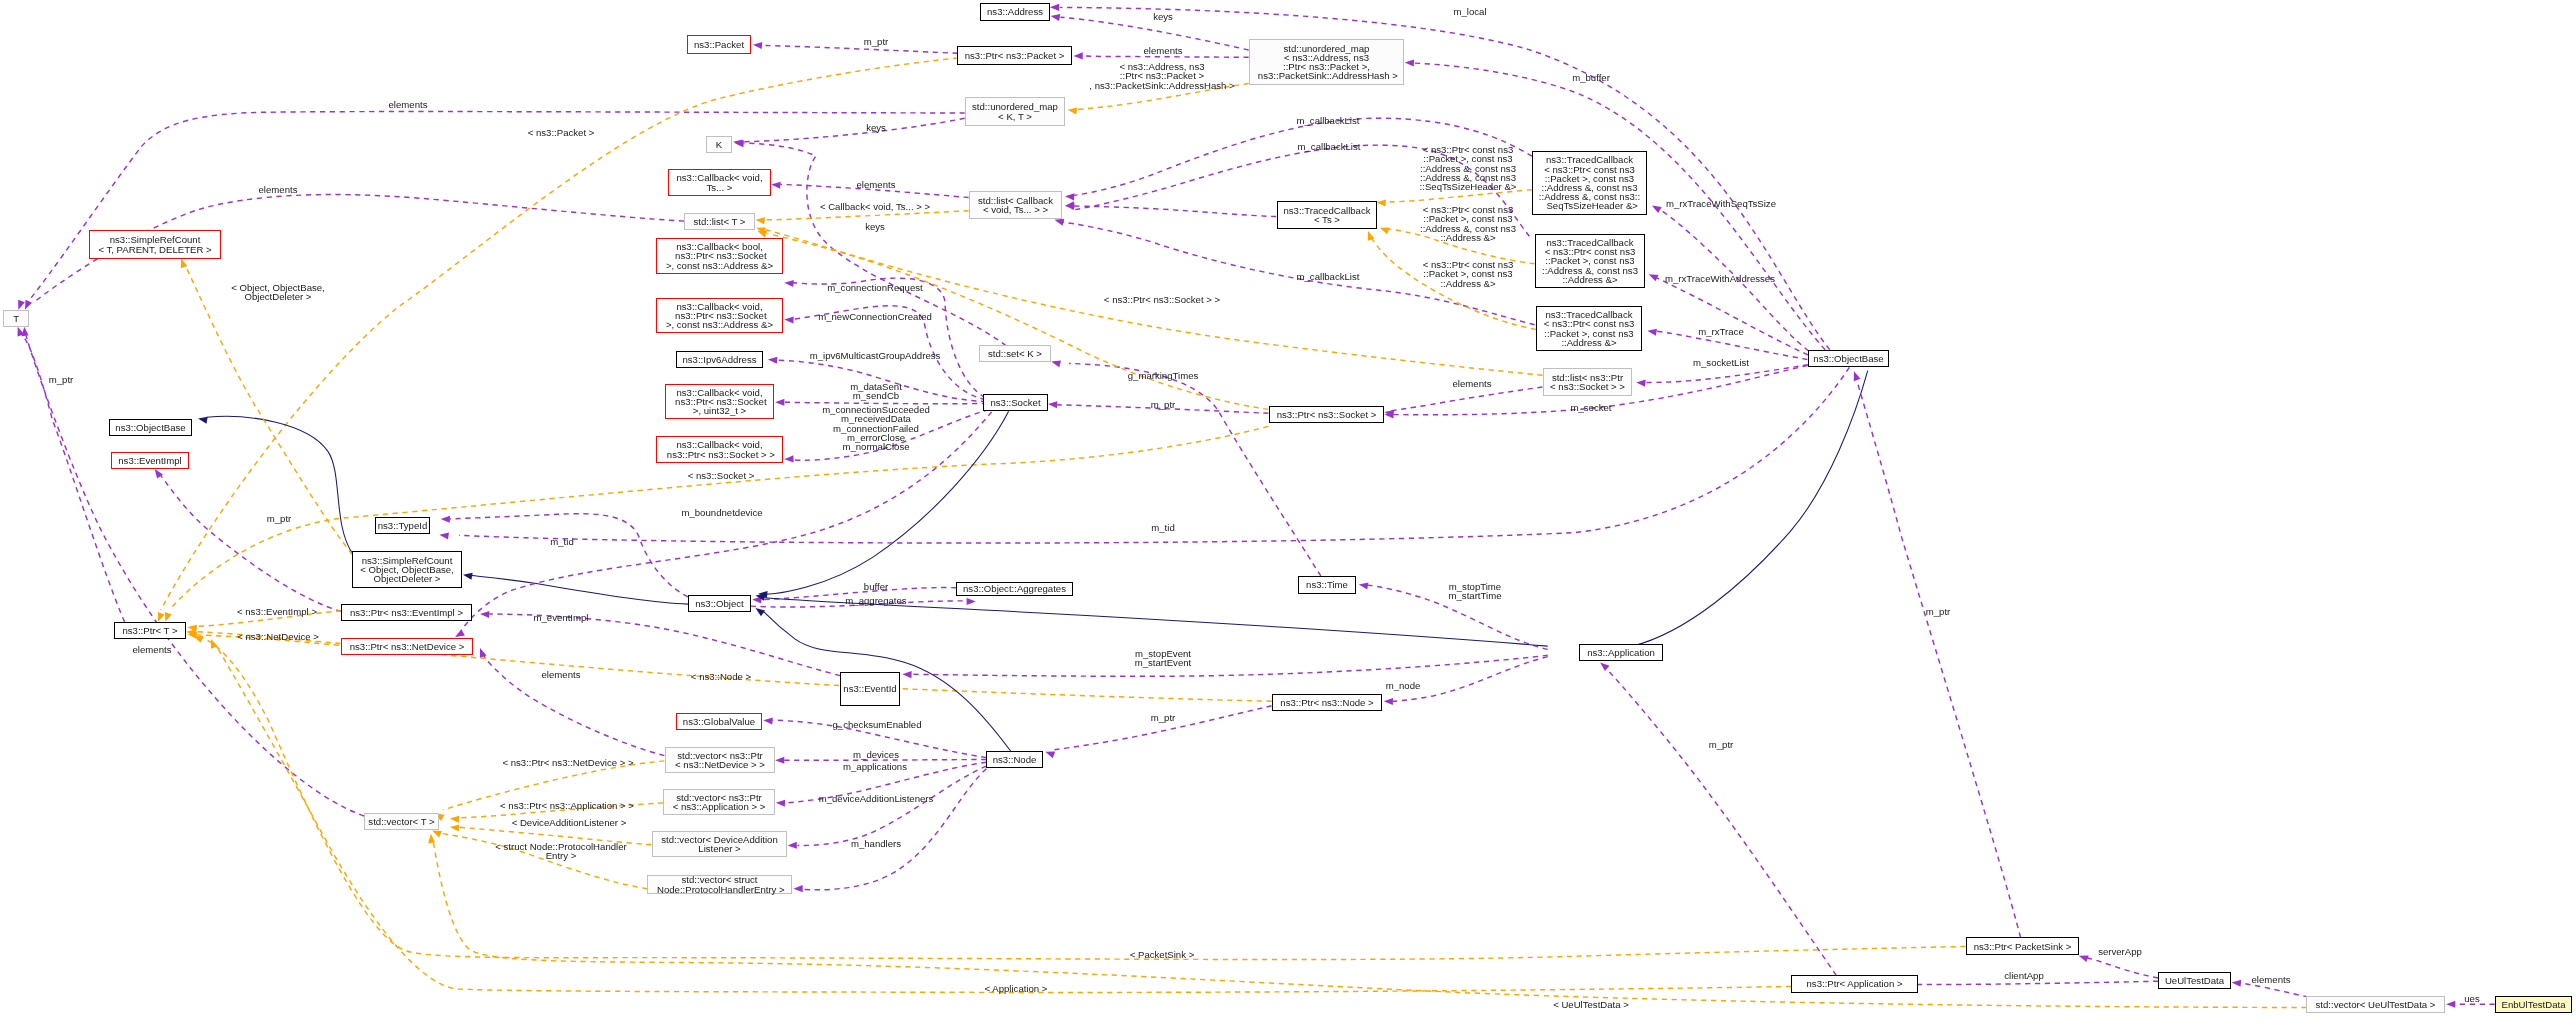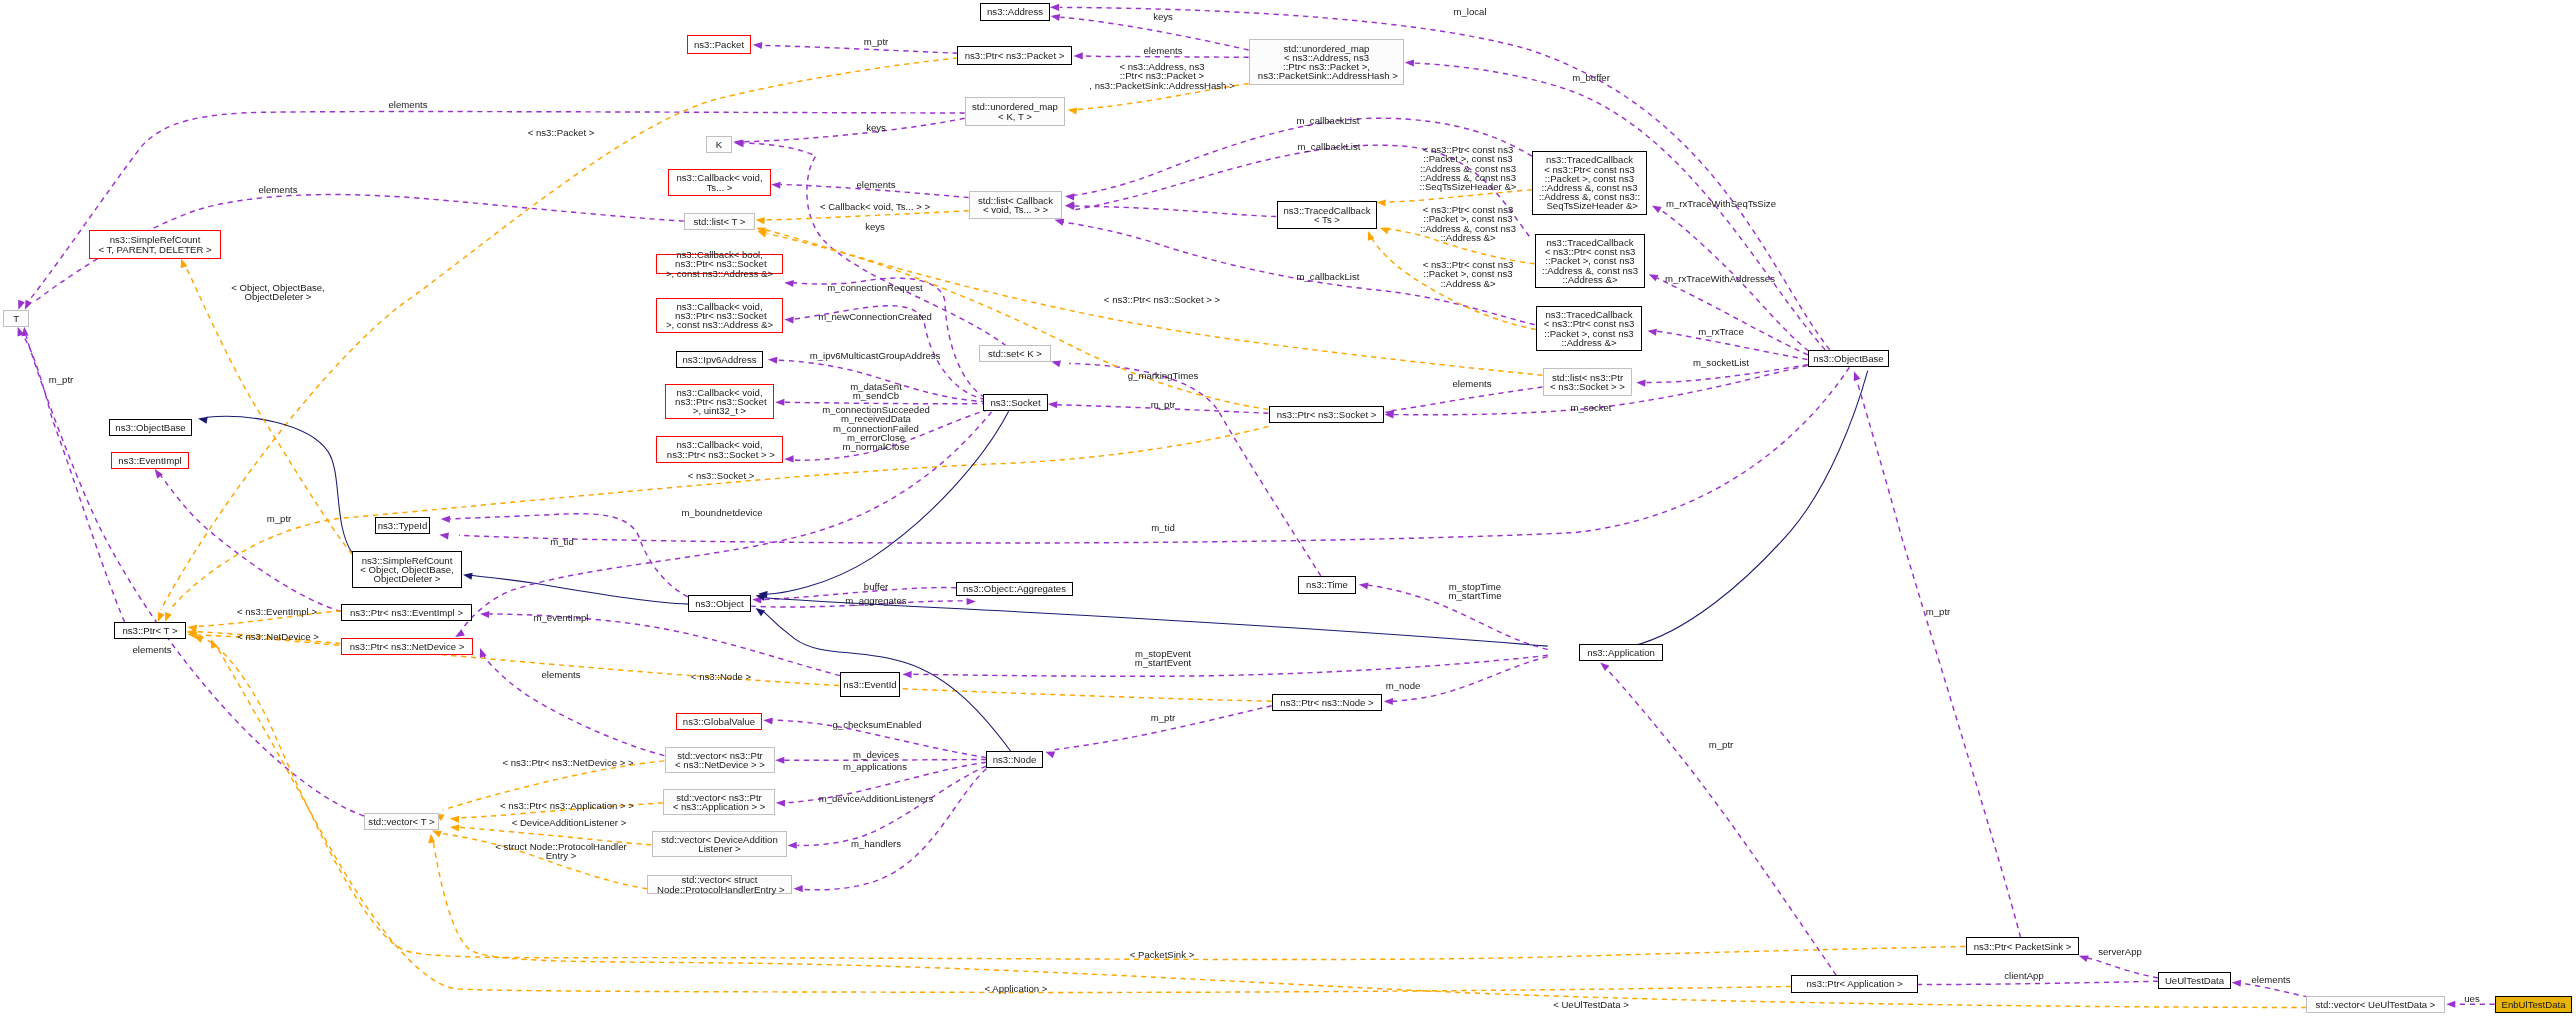--- a/index.html
+++ b/index.html
@@ -7,21 +7,21 @@
   #canvas{position:relative;width:2576px;height:1024px;background:#ffffff;overflow:hidden;
           font-family:"Liberation Sans",sans-serif;}
   #edges{position:absolute;left:0;top:0;}
   #nodes,#labels{opacity:0.999;}
   .node{position:absolute;box-sizing:border-box;display:flex;align-items:center;
         justify-content:center;text-align:center;font-size:9.6px;line-height:9.2px;
         color:#1a1a1a;background:#ffffff;white-space:pre;}
   .nb{border:0.9px solid #000000;}
   .nr{border:1.2px solid #ff0000;}
   .ng{border:0.7px solid #c0c0c0;background:#fcfcfc;}
-  .nh{border:1px solid #000000;background:#eab308;}
+  .nh{border:1px solid #000000;background:#fef9c3;}
   .elabel{position:absolute;font-size:9.6px;line-height:9.3px;color:#1a1a1a;
           white-space:pre;text-align:center;transform:translateX(-50%);}
 </style>
 </head>
 <body>
 
 <div id="canvas">
   <svg id="edges" width="2576" height="1024" viewBox="0 0 3928 1561">
       <path d="M2790,533 C2700,420 2620,170 2330,75 C2130,18 1760,12 1616,11" fill="none" stroke="#9a32cd" stroke-width="2.2" stroke-dasharray="8,7"></path>
       <polygon points="1601,11 1615,5.599999999999998 1615,16.4" fill="#9a32cd"></polygon>
@@ -205,21 +205,21 @@
   SeqTsSizeHeader &amp;&gt;</div></div>
       <div class="node nb" style="left: 1535px; top: 234px; width: 110px; height: 54px;"><div>ns3::TracedCallback
 &lt; ns3::Ptr&lt; const ns3
 ::Packet &gt;, const ns3
 ::Address &amp;, const ns3
 ::Address &amp;&gt;</div></div>
       <div class="node nb" style="left: 1536px; top: 306px; width: 106px; height: 45px;"><div>ns3::TracedCallback
 &lt; ns3::Ptr&lt; const ns3
 ::Packet &gt;, const ns3
 ::Address &amp;&gt;</div></div>
-      <div class="node nr" style="left: 656px; top: 254px; width: 127px; height: 20px;"><div>ns3::Callback&lt; bool,
+      <div class="node nr" style="left: 656px; top: 238px; width: 127px; height: 36px;"><div>ns3::Callback&lt; bool,
  ns3::Ptr&lt; ns3::Socket
 &gt;, const ns3::Address &amp;&gt;</div></div>
       <div class="node nr" style="left: 656px; top: 298px; width: 127px; height: 35px;"><div>ns3::Callback&lt; void,
  ns3::Ptr&lt; ns3::Socket
 &gt;, const ns3::Address &amp;&gt;</div></div>
       <div class="node nb" style="left: 676px; top: 351px; width: 87px; height: 17px;"><div>ns3::Ipv6Address</div></div>
       <div class="node nr" style="left: 665px; top: 384px; width: 109px; height: 35px;"><div>ns3::Callback&lt; void,
  ns3::Ptr&lt; ns3::Socket
 &gt;, uint32_t &gt;</div></div>
       <div class="node nr" style="left: 656px; top: 436px; width: 127px; height: 27px;"><div>ns3::Callback&lt; void,
@@ -239,21 +239,21 @@
 ObjectDeleter &gt;</div></div>
       <div class="node nr" style="left: 89px; top: 230px; width: 132px; height: 29px;"><div>ns3::SimpleRefCount
 &lt; T, PARENT, DELETER &gt;</div></div>
       <div class="node nb" style="left: 114px; top: 622px; width: 72px; height: 17px;"><div>ns3::Ptr&lt; T &gt;</div></div>
       <div class="node nb" style="left: 341px; top: 604px; width: 131px; height: 17.4px;"><div>ns3::Ptr&lt; ns3::EventImpl &gt;</div></div>
       <div class="node nr" style="left: 341px; top: 638px; width: 132px; height: 17px;"><div>ns3::Ptr&lt; ns3::NetDevice &gt;</div></div>
       <div class="node nb" style="left: 688px; top: 595px; width: 63px; height: 17.4px;"><div>ns3::Object</div></div>
       <div class="node nb" style="left: 956px; top: 582px; width: 117px; height: 14px;"><div>ns3::Object::Aggregates</div></div>
       <div class="node nb" style="left: 1298px; top: 576px; width: 58px; height: 17.7px;"><div>ns3::Time</div></div>
       <div class="node nb" style="left: 1548px; top: 644px; width: 84px; height: 17px; margin-left: 31px;"><div>ns3::Application</div></div>
-      <div class="node nb" style="left: 840px; top: 672px; width: 60px; height: 25px;"><div>ns3::EventId</div></div>
+      <div class="node nb" style="left: 840px; top: 672px; width: 60px; height: 34px;"><div>ns3::EventId</div></div>
       <div class="node nb" style="left: 1272px; top: 694px; width: 110px; height: 17.4px;"><div>ns3::Ptr&lt; ns3::Node &gt;</div></div>
       <div class="node nb" style="left: 986px; top: 751px; width: 57px; height: 17.4px;"><div>ns3::Node</div></div>
       <div class="node nr" style="left: 676px; top: 713px; width: 86px; height: 17px;"><div>ns3::GlobalValue</div></div>
       <div class="node ng" style="left: 665px; top: 747px; width: 110px; height: 26px;"><div>std::vector&lt; ns3::Ptr
 &lt; ns3::NetDevice &gt; &gt;</div></div>
       <div class="node ng" style="left: 663px; top: 789px; width: 112px; height: 26px;"><div>std::vector&lt; ns3::Ptr
 &lt; ns3::Application &gt; &gt;</div></div>
       <div class="node ng" style="left: 652px; top: 831px; width: 135px; height: 26px;"><div>std::vector&lt; DeviceAddition
 Listener &gt;</div></div>
       <div class="node ng" style="left: 647px; top: 875px; width: 145px; height: 19px;"><div>std::vector&lt; struct

